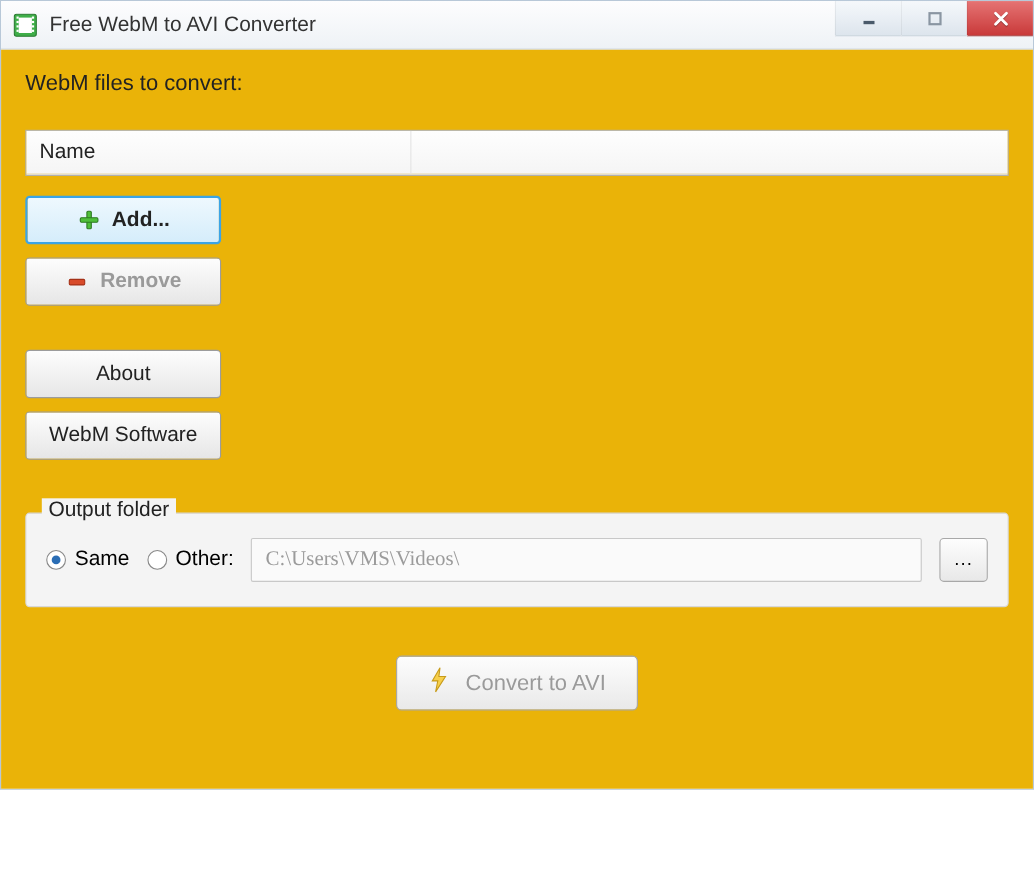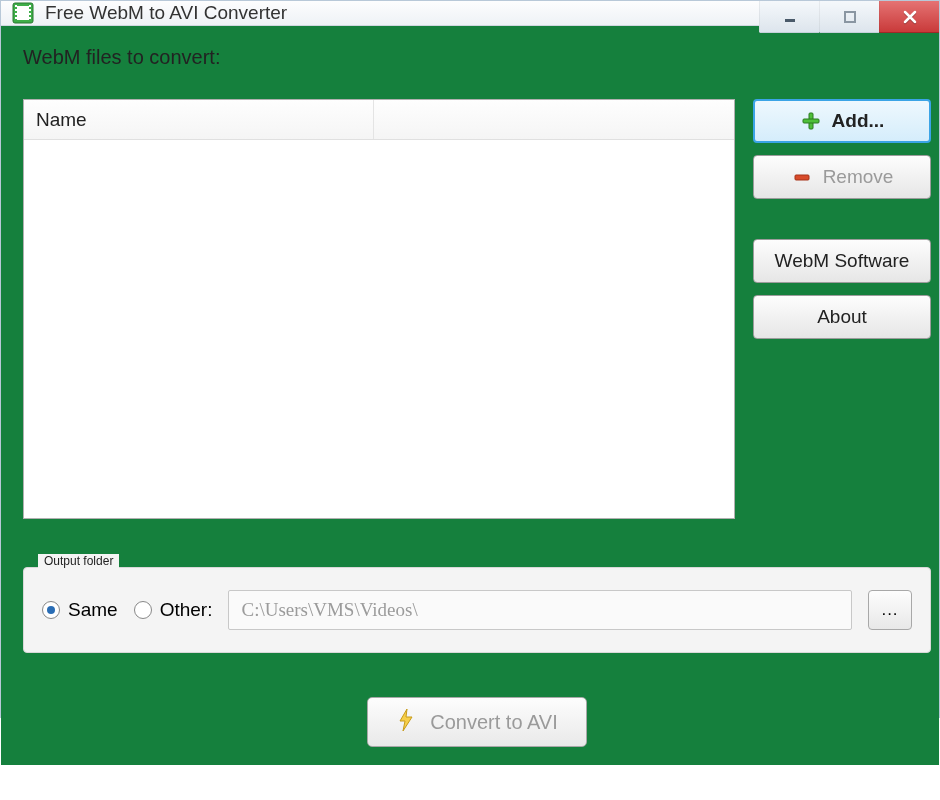--- a/index.html
+++ b/index.html
@@ -60,34 +60,35 @@
 }
 .win-close {
   background: linear-gradient(to bottom, #e57373, #c93a3a);
   border-bottom: 1px solid #a02828;
   border-top-right-radius: 0;
 }
 .win-close svg { filter: drop-shadow(0 1px 0 rgba(0,0,0,0.3)); }
 .win-min, .win-max { color: #4a5a6a; }
 .content {
   flex: 1;
-  padding: 20px 8px 18px 22px;
-  display: flex;
-  flex-direction: column;
-  background: #15803d;
+  padding: 20px 22px 18px 22px;
+  display: flex;
+  flex-direction: column;
+  background: #eab308;
   gap: 20px;
 }
 .section-label {
   font-size: 20px;
   color: #222;
   margin-bottom: 10px;
 }
 .main-row {
   display: flex;
   gap: 18px;
+  flex-direction: column;
 }
 .file-table {
   flex: 1;
   background: #fff;
   border: 1px solid #b0b0b0;
   height: 420px;
   display: flex;
   flex-direction: column;
   position: relative;
 }
@@ -140,20 +141,21 @@
   cursor: pointer;
   padding: 0 10px;
 }
 .btn.focused {
   border: 2px solid #3ba4e6;
   background: linear-gradient(to bottom, #eef8fe, #d5edfb);
   font-weight: bold;
 }
 .btn.disabled {
   color: #9a9a9a;
+  font-weight: bold;
 }
 .btn .icon-slot {
   width: 22px;
   height: 22px;
   display: flex;
   align-items: center;
   justify-content: center;
 }
 .spacer-lg { height: 16px; }
 .output-fieldset {
@@ -163,21 +165,21 @@
   padding: 22px 18px 22px 18px;
   position: relative;
   background: #f4f4f4;
 }
 .output-fieldset .legend {
   position: absolute;
   top: -14px;
   left: 14px;
   background: #f4f4f4;
   padding: 0 6px;
-  font-size: 12px;
+  font-size: 19px;
   color: #222;
 }
 .output-row {
   display: flex;
   align-items: center;
   gap: 16px;
 }
 .radio-wrap {
   display: flex;
   align-items: center;
@@ -310,24 +312,24 @@
         <div class="btn disabled">
           <span class="icon-slot">
             <svg width="20" height="20" viewBox="0 0 20 20">
               <rect x="3" y="8" width="14" height="5" rx="1" fill="#d84b2a" stroke="#a53218" stroke-width="1"></rect>
             </svg>
           </span>
           <span>Remove</span>
         </div>
         <div class="spacer-lg"></div>
         <div class="btn">
+          <span>About</span>
+        </div>
+        <div class="btn">
           <span>WebM Software</span>
-        </div>
-        <div class="btn">
-          <span>About</span>
         </div>
       </div>
     </div>
 
     <div class="output-fieldset">
       <div class="legend">Output folder</div>
       <div class="output-row">
         <div class="radio-wrap">
           <span class="radio-outer">
               <span class="radio-inner"></span>

